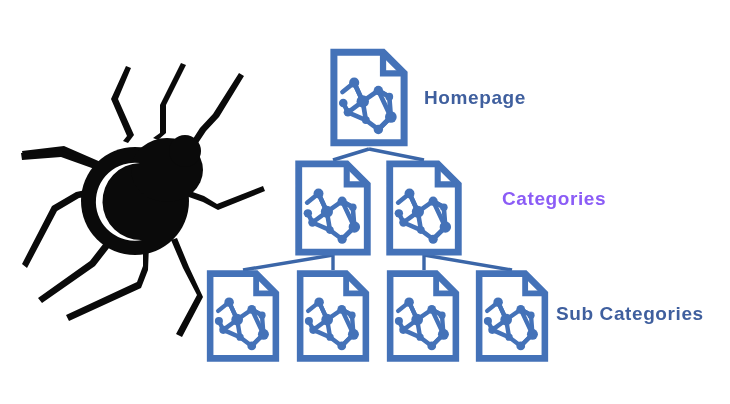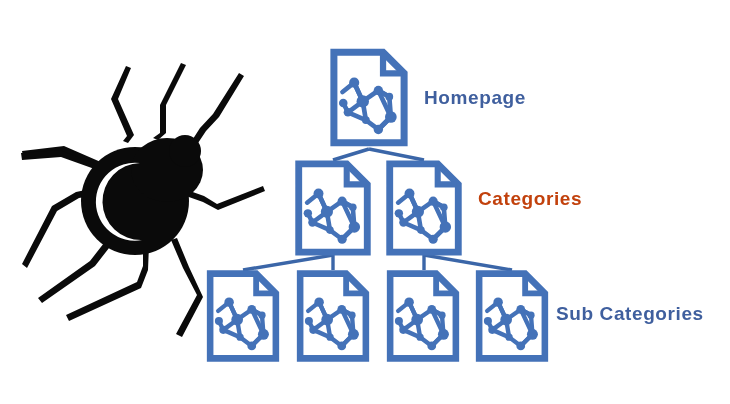--- a/index.html
+++ b/index.html
@@ -144,17 +144,17 @@
       <use href="#doc-network" x="204" y="270" width="78" height="92"></use>
       <use href="#doc-network" x="294" y="270" width="78" height="92"></use>
       <use href="#doc-network" x="384" y="270" width="78" height="92"></use>
       <use href="#doc-network" x="473" y="270" width="78" height="92"></use>
     </g>
 
   </svg>
 
   <div class="lvl-label" id="label-homepage" style="color: rgb(63, 95, 158);">Homepage</div>
 
-  <div class="lvl-label" id="label-categories" style="color: #c2410c;">Categories</div>
+  <div class="lvl-label" id="label-categories" style="color: #8b5cf6; margin-left: 24px;">Categories</div>
 
   <div class="lvl-label" id="label-subcategories" style="color: rgb(63, 95, 158); margin-top: 8px;">Sub Categories</div>
 
 </div>
 
 </body></html>

